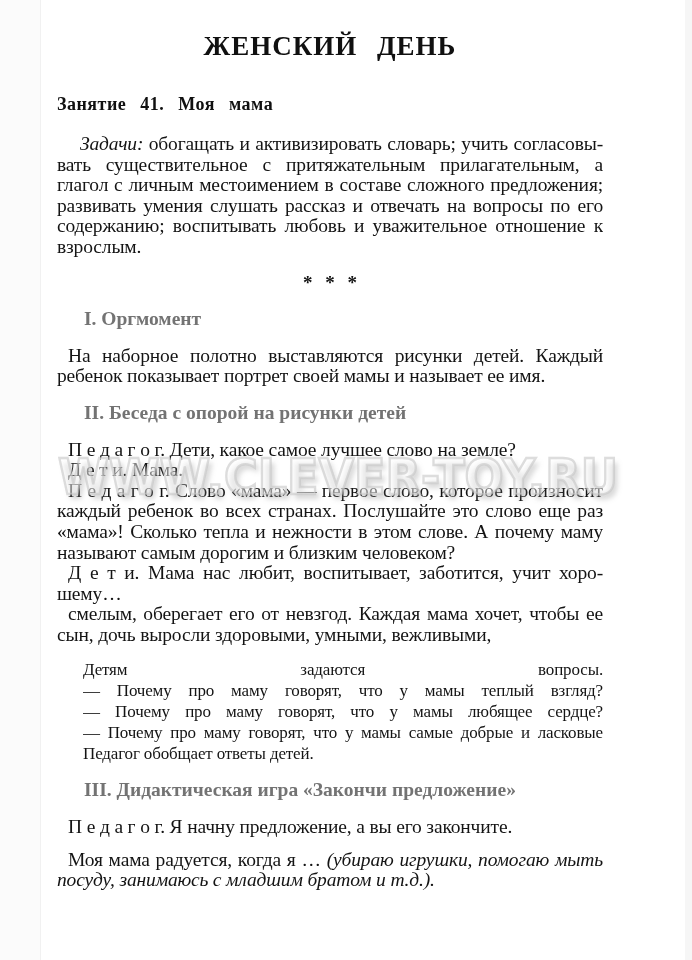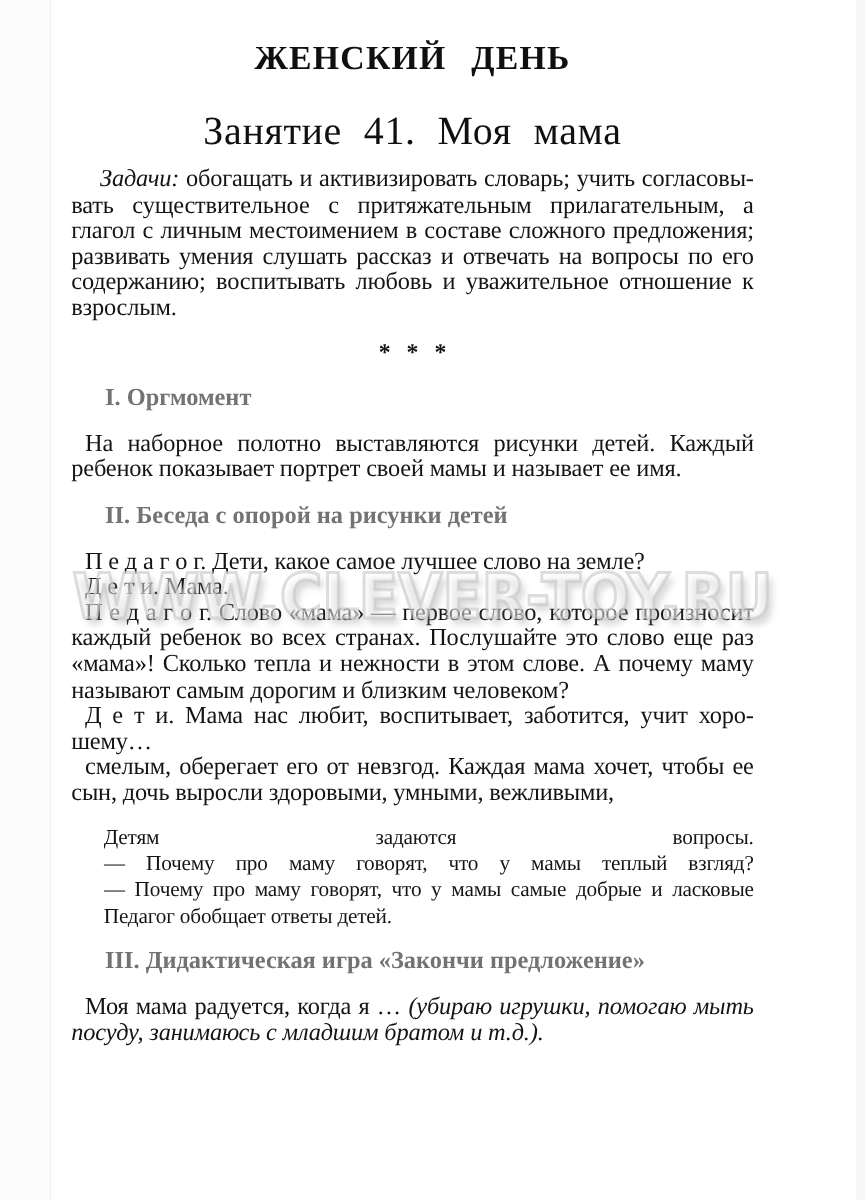--- a/index.html
+++ b/index.html
@@ -15,22 +15,22 @@
   .edge-right {
     position:absolute; right:0; top:0; width:7px; height:100%; background:#f6f6f6;
   }
   .content { position:relative; padding:30px 89px 0 57px; z-index:2; }
 
   h1.chapter {
     margin:0; text-align:center; font-size:27px; line-height:32px;
     font-weight:bold; letter-spacing:1px; word-spacing:12px; color:#101010;
   }
   h2.lesson {
-    margin:27px 0 0; text-align:center; font-size:32px; line-height:30px;
-    font-weight:normal; letter-spacing:.5px; word-spacing:9px; color:#101010;
+    margin:27px 0 0; text-align:left; font-size:18px; line-height:30px;
+    font-weight:bold; letter-spacing:.5px; word-spacing:9px; color:#101010;
   }
 
   .para { margin:0; }
   .tline { height:20.6px; line-height:20.6px; font-size:19.5px; overflow:hidden;
            letter-spacing:-0.15px; }
   .just { text-align:justify; }
   .just::after { content:""; display:inline-block; width:100%; height:0; }
   .ind { text-indent:23px; }
   .ind-first > .tline:first-child { text-indent:11px; }
   .ital { font-style:italic; }
@@ -116,25 +116,29 @@
         <div class="tline">шему…</div>
       </div>
     <div class="para ind-first">
         <div class="tline just">смелым, оберегает его от невзгод. Каждая мама хочет, чтобы ее</div>
         <div class="tline">сын, дочь выросли здоровыми, умными, вежливыми, заботливыми.</div>
       </div>
 
     <div class="small-block">
         <div class="tline just">Детям задаются вопросы.</div>
         <div class="tline just">— Почему про маму говорят, что у мамы теплый взгляд?</div>
+        <div class="tline just">— Почему про маму говорят, что у мамы любящее сердце?</div>
         <div class="tline just">— Почему про маму говорят, что у мамы самые добрые и ласковые руки?</div>
         <div class="tline">Педагог обобщает ответы детей.</div>
       </div>
 
     <h3 class="sect h-s3">III. Дидактическая игра «Закончи предложение»</h3>
+    <div class="para p-s3 ind-first">
+        <div class="tline">П е д а г о г. Я начну предложение, а вы его закончите.</div>
+      </div>
 
     <div class="para p-final">
       <div class="tline just" style="text-indent:11px;"><span>Моя мама радуется, когда я … </span><i class="ital">(убираю игрушки, помогаю мыть</i></div>
       <div class="tline ital">посуду, занимаюсь с младшим братом и т.д.).</div>
     </div>
 
   </div>
 
   <div class="page-number">119</div>
 </div>

